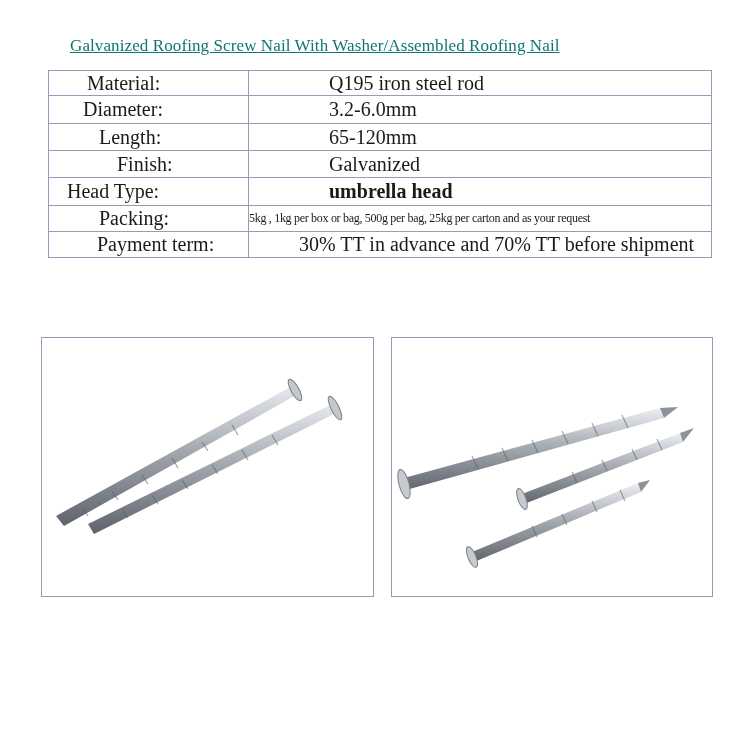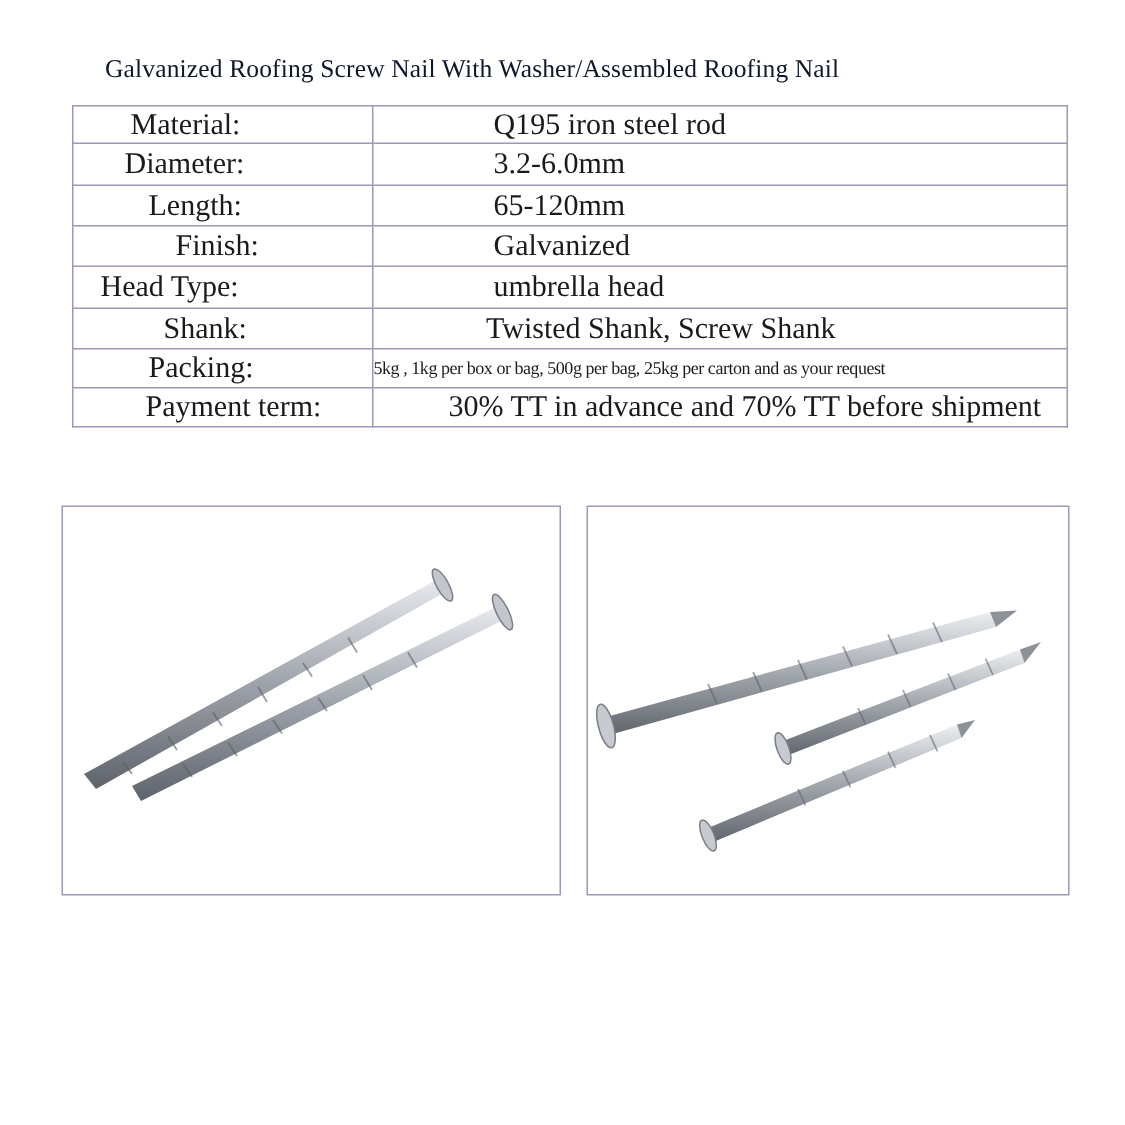--- a/index.html
+++ b/index.html
@@ -1,17 +1,17 @@
 <!DOCTYPE html>
 <html><head>
 <meta charset="utf-8">
 <style>
   html, body { margin:0; padding:0; background:#ffffff; }
   body { width:750px; height:750px; position:relative; overflow:hidden; font-family:"DejaVu Serif", serif; color:#1a1a1a; }
-  .title { position:absolute; left:70px; top:36px; font-size:17px; letter-spacing:0.1px; color:#0f172a; white-space:nowrap; font-family:"Liberation Serif", serif; }
+  .title { position:absolute; left:70px; top:36px; font-size:17px; letter-spacing:0.1px; color:#0f766e; white-space:nowrap; font-family:"Liberation Serif", serif;text-decoration:underline; }
   .spec-table { position:absolute; left:48px; top:70px; width:664px; border-collapse:collapse; table-layout:fixed; }
   .spec-table td { border:1.5px solid #9a9ab8; padding:0; font-family:"Liberation Serif", serif; font-size:20px; white-space:nowrap; overflow:visible; vertical-align:middle; }
   .spec-table td.k { width:161px; }
   .spec-table td.v { }
   .k span, .v span { display:inline-block; }
   .photo { position:absolute; border:1.5px solid #9a9ab8; background:#ffffff; overflow:hidden; }
   .photo svg { display:block; width:100%; height:100%; }
 </style>
 </head>
 <body>
@@ -31,25 +31,21 @@
       <tr style="height: 27px;">
         <td class="k" style="padding-left: 50px;"><span>Length:</span></td>
         <td class="v" style="padding-left: 80px;"><span>65-120mm</span></td>
       </tr>
       <tr style="height: 27px;">
         <td class="k" style="padding-left: 68px;"><span>Finish:</span></td>
         <td class="v" style="padding-left: 80px;"><span>Galvanized</span></td>
       </tr>
       <tr style="height: 28px;">
         <td class="k" style="padding-left: 18px;"><span>Head Type:</span></td>
-        <td class="v" style="padding-left: 80px;"><span>umbrella head</span></td>
-      </tr>
-      <tr style="height: 27px;">
-        <td class="k" style="padding-left: 60px;"><span>Shank:</span></td>
-        <td class="v" style="padding-left: 75px;"><span>Twisted Shank, Screw Shank</span></td>
+        <td class="v" style="padding-left: 80px; font-weight: bold;"><span>umbrella head</span></td>
       </tr>
       <tr style="height: 26px;">
         <td class="k" style="padding-left: 50px;"><span>Packing:</span></td>
         <td class="v" style="font-size: 12px; letter-spacing: -0.3px;"><span>5kg , 1kg per box or bag, 500g per bag, 25kg per carton and as your request</span></td>
       </tr>
       <tr style="height: 26px; margin-left: 28px;">
         <td class="k" style="padding-left: 48px;"><span>Payment term:</span></td>
         <td class="v" style="padding-left: 50px;"><span>30% TT in advance and 70% TT before shipment</span></td>
       </tr>
     </tbody>

